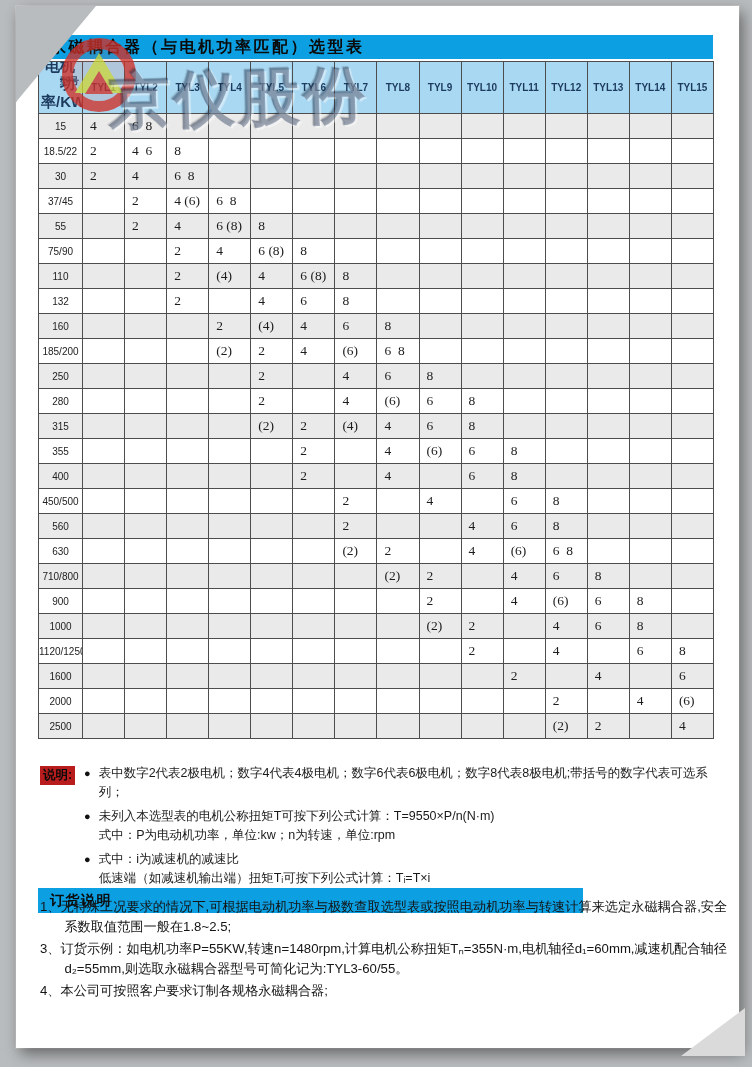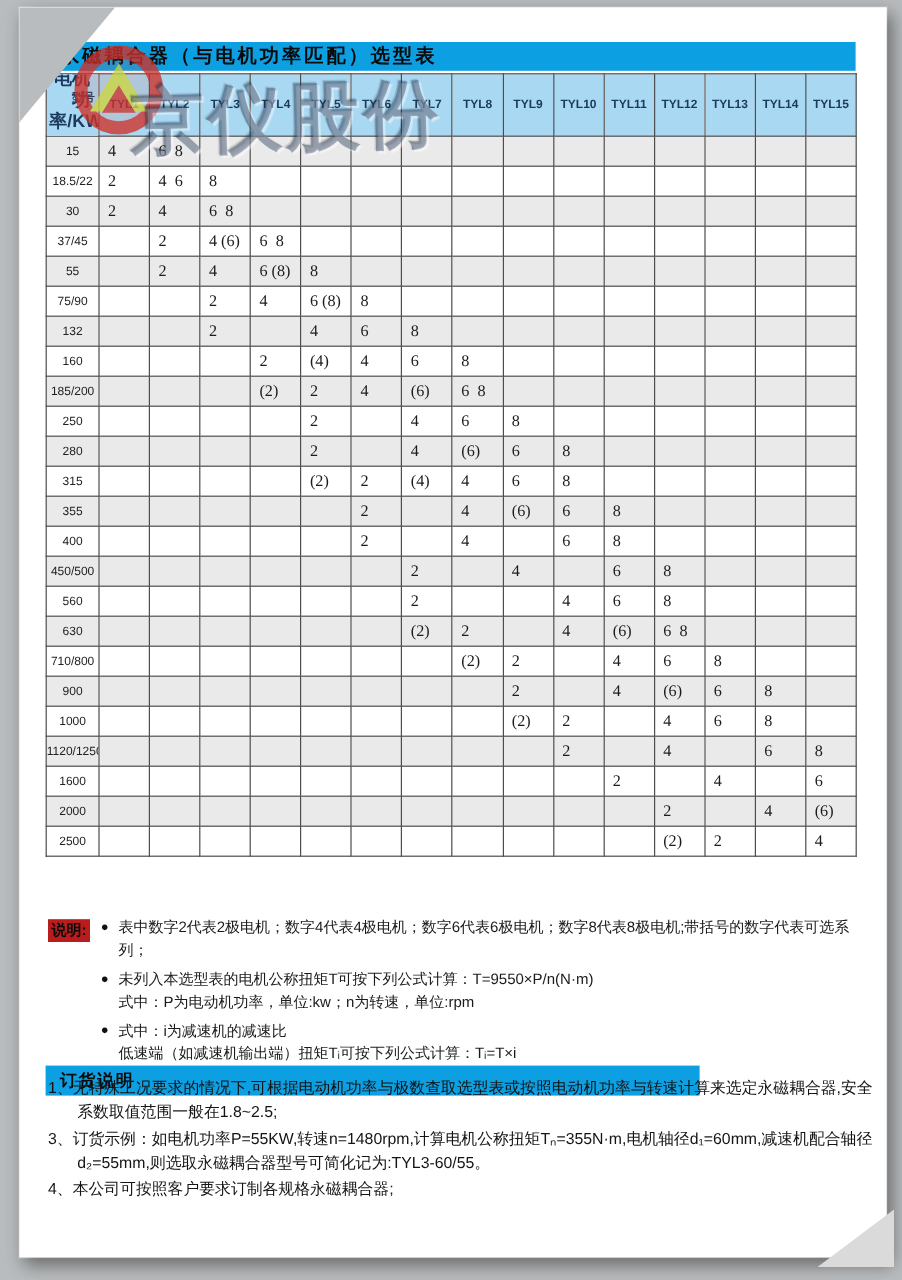--- a/index.html
+++ b/index.html
@@ -224,20 +224,38 @@
           </tr>
           <tr>
             <td class="rowlabel">75/90</td>
             <td class="val"></td>
             <td class="val"></td>
             <td class="val">2</td>
             <td class="val">4</td>
             <td class="val">6 (8)</td>
             <td class="val">8</td>
             <td class="val"></td>
+            <td class="val"></td>
+            <td class="val"></td>
+            <td class="val"></td>
+            <td class="val"></td>
+            <td class="val"></td>
+            <td class="val"></td>
+            <td class="val"></td>
+            <td class="val"></td>
+          </tr>
+          <tr>
+            <td class="rowlabel">110</td>
+            <td class="val"></td>
+            <td class="val"></td>
+            <td class="val">2</td>
+            <td class="val">(4)</td>
+            <td class="val">4</td>
+            <td class="val">6 (8)</td>
+            <td class="val">8</td>
             <td class="val"></td>
             <td class="val"></td>
             <td class="val"></td>
             <td class="val"></td>
             <td class="val"></td>
             <td class="val"></td>
             <td class="val"></td>
             <td class="val"></td>
           </tr>
           <tr>

